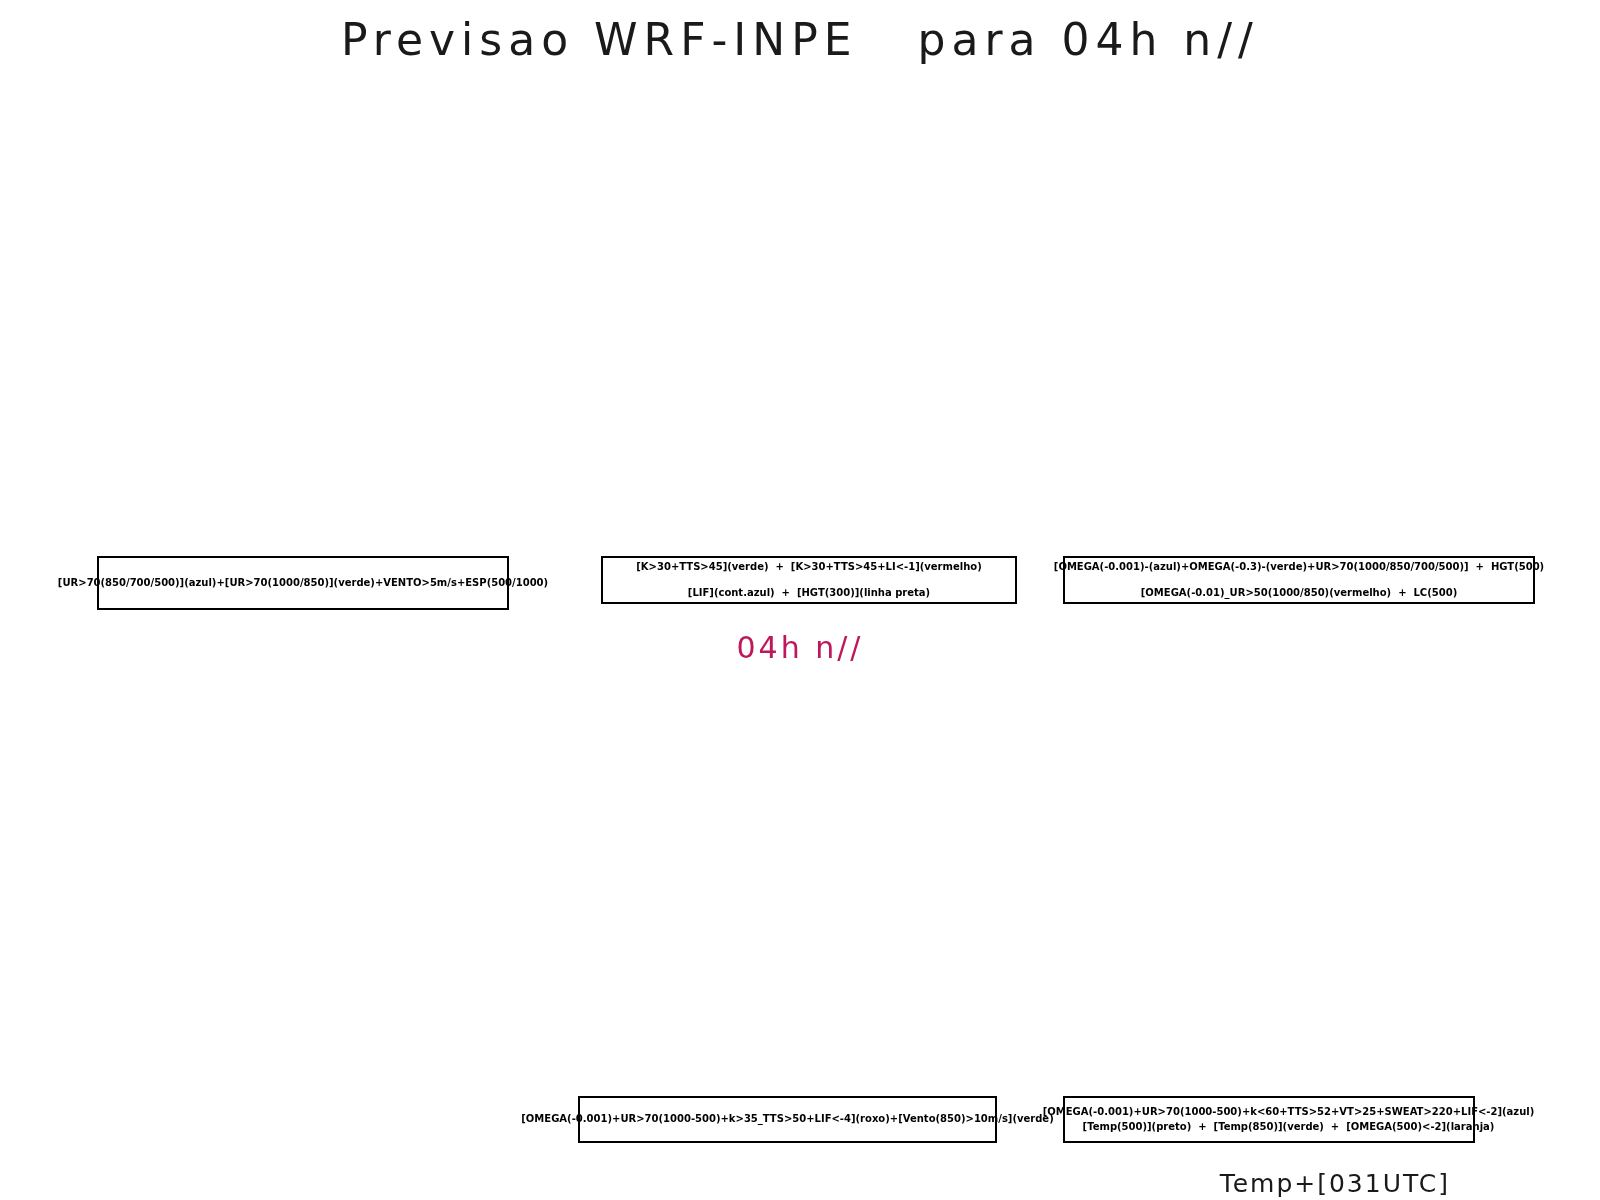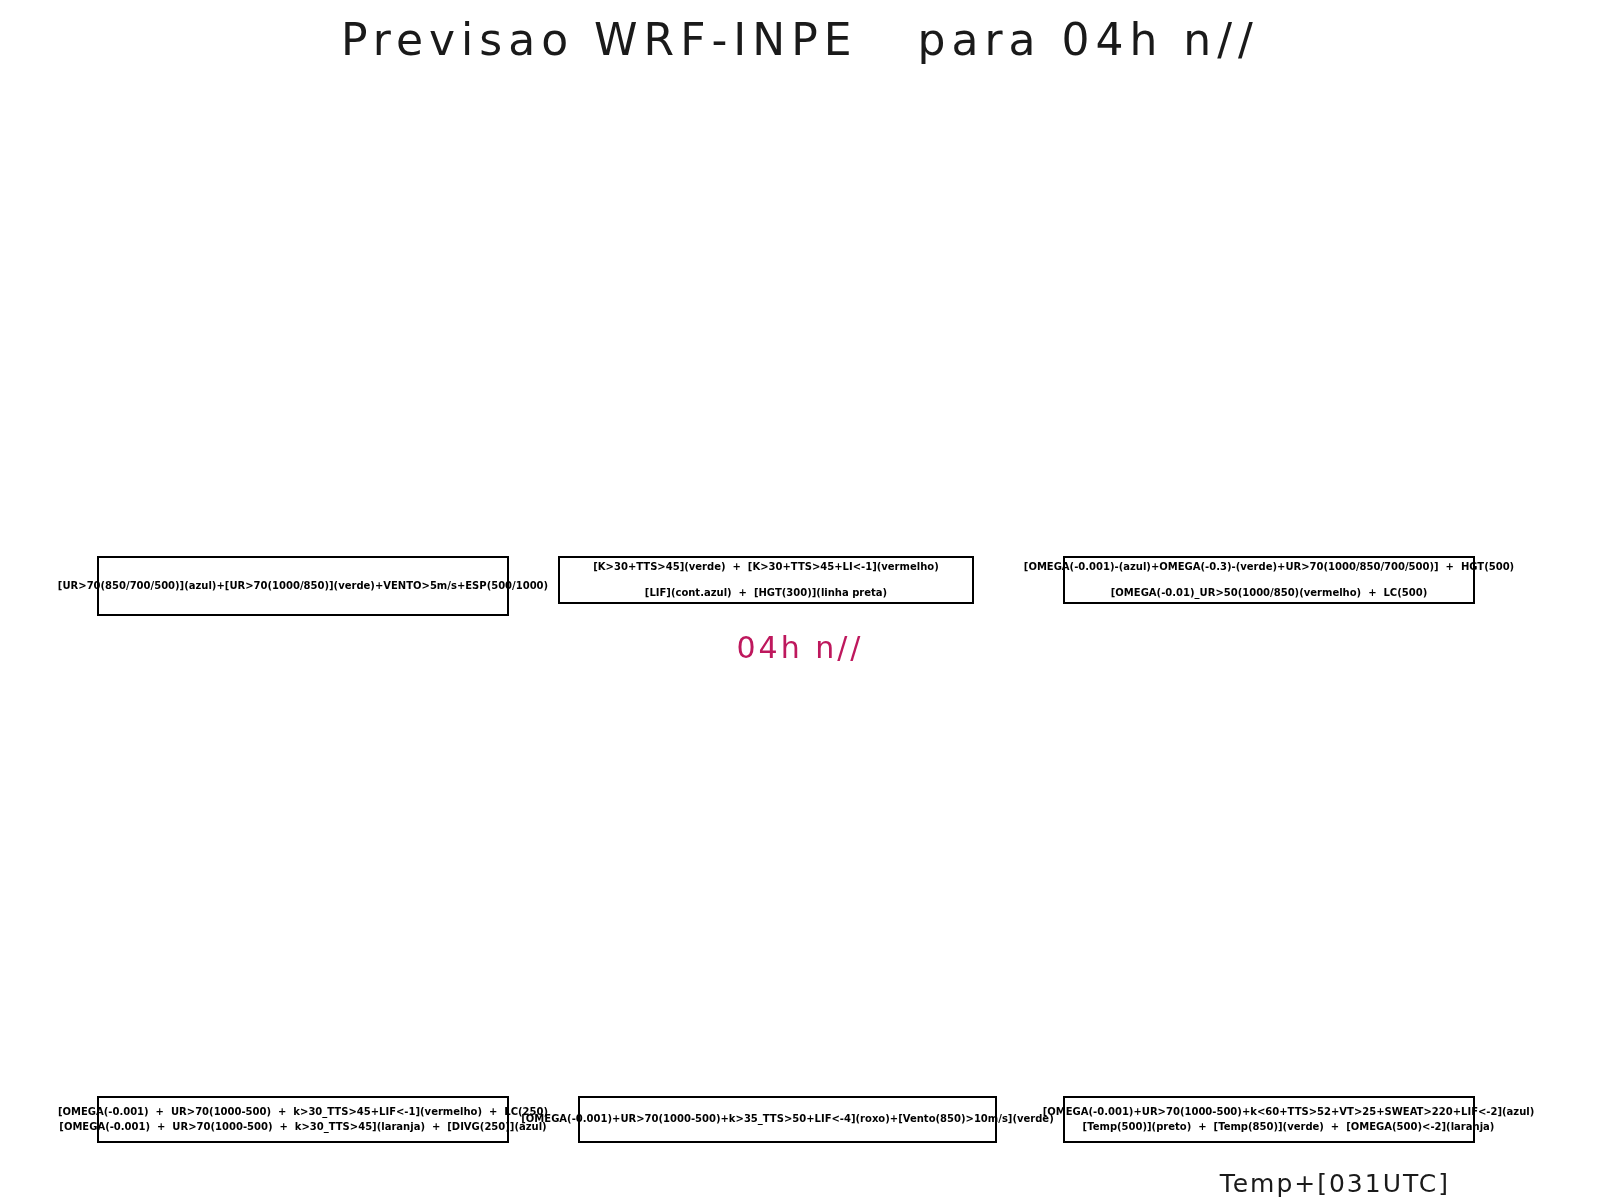--- a/index.html
+++ b/index.html
@@ -70,23 +70,23 @@
     font-family: "DejaVu Sans", sans-serif;
     font-size: 10px;
     font-weight: bold;
     color: #000000;
     line-height: 1.45;
     white-space: pre;
     text-align: center;
   }
 
   
-  #box-top-left   { left: 97px;   top: 556px;  width: 412px; height: 60px; }
-  #box-top-mid    { left: 558px;  top: 556px;  width: 416px; height: 48px; gap: 12px; }
-  #box-top-right  { left: 1063px; top: 556px;  width: 412px; height: 48px; gap: 11px; }
+  #box-top-left   { left: 97px;   top: 556px;  width: 412px; height: 54px; }
+  #box-top-mid    { left: 601px;  top: 556px;  width: 416px; height: 48px; gap: 12px; }
+  #box-top-right  { left: 1063px; top: 556px;  width: 472px; height: 48px; gap: 11px; }
 
   
   #box-bot-left   { left: 97px;   top: 1096px; width: 412px; height: 47px; }
   #box-bot-mid    { left: 578px;  top: 1096px; width: 419px; height: 47px; }
   #box-bot-right  { left: 1063px; top: 1096px; width: 412px; height: 47px; padding-left: 43px; }
 </style>
 </head>
 <body>
 
 <div class="page">
@@ -102,24 +102,20 @@
     <div class="legend-line">[LIF](cont.azul)  +  [HGT(300)](linha preta)</div>
   </div>
 
   <div class="legend-box" id="box-top-right">
     <div class="legend-line">[OMEGA(-0.001)-(azul)+OMEGA(-0.3)-(verde)+UR&gt;70(1000/850/700/500)]  +  HGT(500)</div>
     <div class="legend-line">[OMEGA(-0.01)_UR&gt;50(1000/850)(vermelho)  +  LC(500)</div>
   </div>
 
   <div class="sub-title">04h n//</div>
 
-  <div class="legend-box" id="box-bot-left">
-    <div class="legend-line">[OMEGA(-0.001)  +  UR&gt;70(1000-500)  +  k&gt;30_TTS&gt;45+LIF&lt;-1](vermelho)  +  LC(250)</div>
-    <div class="legend-line">[OMEGA(-0.001)  +  UR&gt;70(1000-500)  +  k&gt;30_TTS&gt;45](laranja)  +  [DIVG(250)](azul)</div>
-  </div>
 
   <div class="legend-box" id="box-bot-mid">
     <div class="legend-line">[OMEGA(-0.001)+UR&gt;70(1000-500)+k&gt;35_TTS&gt;50+LIF&lt;-4](roxo)+[Vento(850)&gt;10m/s](verde)</div>
   </div>
 
   <div class="legend-box" id="box-bot-right">
     <div class="legend-line">[OMEGA(-0.001)+UR&gt;70(1000-500)+k&lt;60+TTS&gt;52+VT&gt;25+SWEAT&gt;220+LIF&lt;-2](azul)</div>
     <div class="legend-line">[Temp(500)](preto)  +  [Temp(850)](verde)  +  [OMEGA(500)&lt;-2](laranja)</div>
   </div>
 

